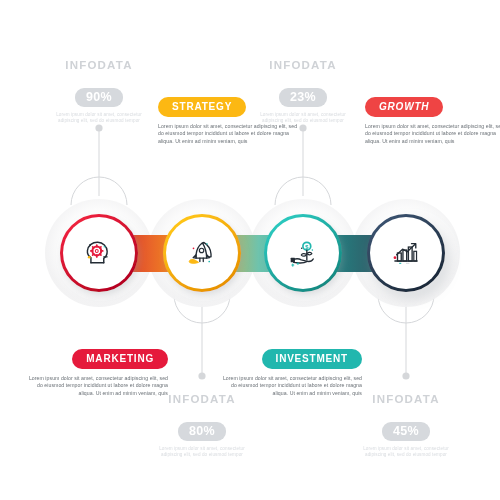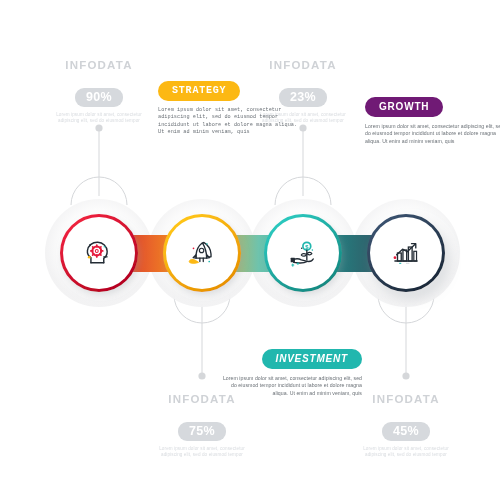--- a/index.html
+++ b/index.html
@@ -305,39 +305,43 @@
   </div>
 
   <div class="infoblock" style="left:249px; top:58px;">
     <div class="info-title">INFODATA</div>
     <div class="info-pill">23%</div>
     <div class="info-body">Lorem ipsum dolor sit amet, consectetur adipiscing elit, sed do eiusmod tempor</div>
   </div>
 
   <div class="infoblock" style="left:148px; top:392px;">
     <div class="info-title">INFODATA</div>
-    <div class="info-pill">75%</div>
+    <div class="info-pill">80%</div>
     <div class="info-body">Lorem ipsum dolor sit amet, consectetur adipiscing elit, sed do eiusmod tempor</div>
   </div>
 
   <div class="infoblock" style="left:352px; top:392px;">
     <div class="info-title">INFODATA</div>
     <div class="info-pill">45%</div>
     <div class="info-body">Lorem ipsum dolor sit amet, consectetur adipiscing elit, sed do eiusmod tempor</div>
   </div>
 
-  <div class="labelblock align-left" style="left:158px; top:80px;font-family:Liberation Mono, monospace;">
+  <div class="labelblock align-left" style="left:158px; top:96px;">
     <div class="badge" style="background:#fcb813;">STRATEGY</div>
     <div class="body">Lorem ipsum dolor sit amet, consectetur adipiscing elit, sed do eiusmod tempor incididunt ut labore et dolore magna aliqua. Ut enim ad minim veniam, quis</div>
   </div>
 
   <div class="labelblock align-left" style="left:365px; top:96px;">
-    <div class="badge" style="background:#701a75;">GROWTH</div>
+    <div class="badge" style="background:#ef4444;font-style:italic;">GROWTH</div>
     <div class="body">Lorem ipsum dolor sit amet, consectetur adipiscing elit, sed do eiusmod tempor incididunt ut labore et dolore magna aliqua. Ut enim ad minim veniam, quis</div>
   </div>
 
+  <div class="labelblock align-right" style="left:28px; top:348px;">
+    <div class="badge" style="background:#e51a3c;">MARKETING</div>
+    <div class="body">Lorem ipsum dolor sit amet, consectetur adipiscing elit, sed do eiusmod tempor incididunt ut labore et dolore magna aliqua. Ut enim ad minim veniam, quis</div>
+  </div>
 
   <div class="labelblock align-right" style="left:222px; top:348px;">
-    <div class="badge" style="background:#21b7ae;font-style:italic;">INVESTMENT</div>
+    <div class="badge" style="background:#21b7ae;">INVESTMENT</div>
     <div class="body">Lorem ipsum dolor sit amet, consectetur adipiscing elit, sed do eiusmod tempor incididunt ut labore et dolore magna aliqua. Ut enim ad minim veniam, quis</div>
   </div>
 
 </div>
 
 </body></html>

